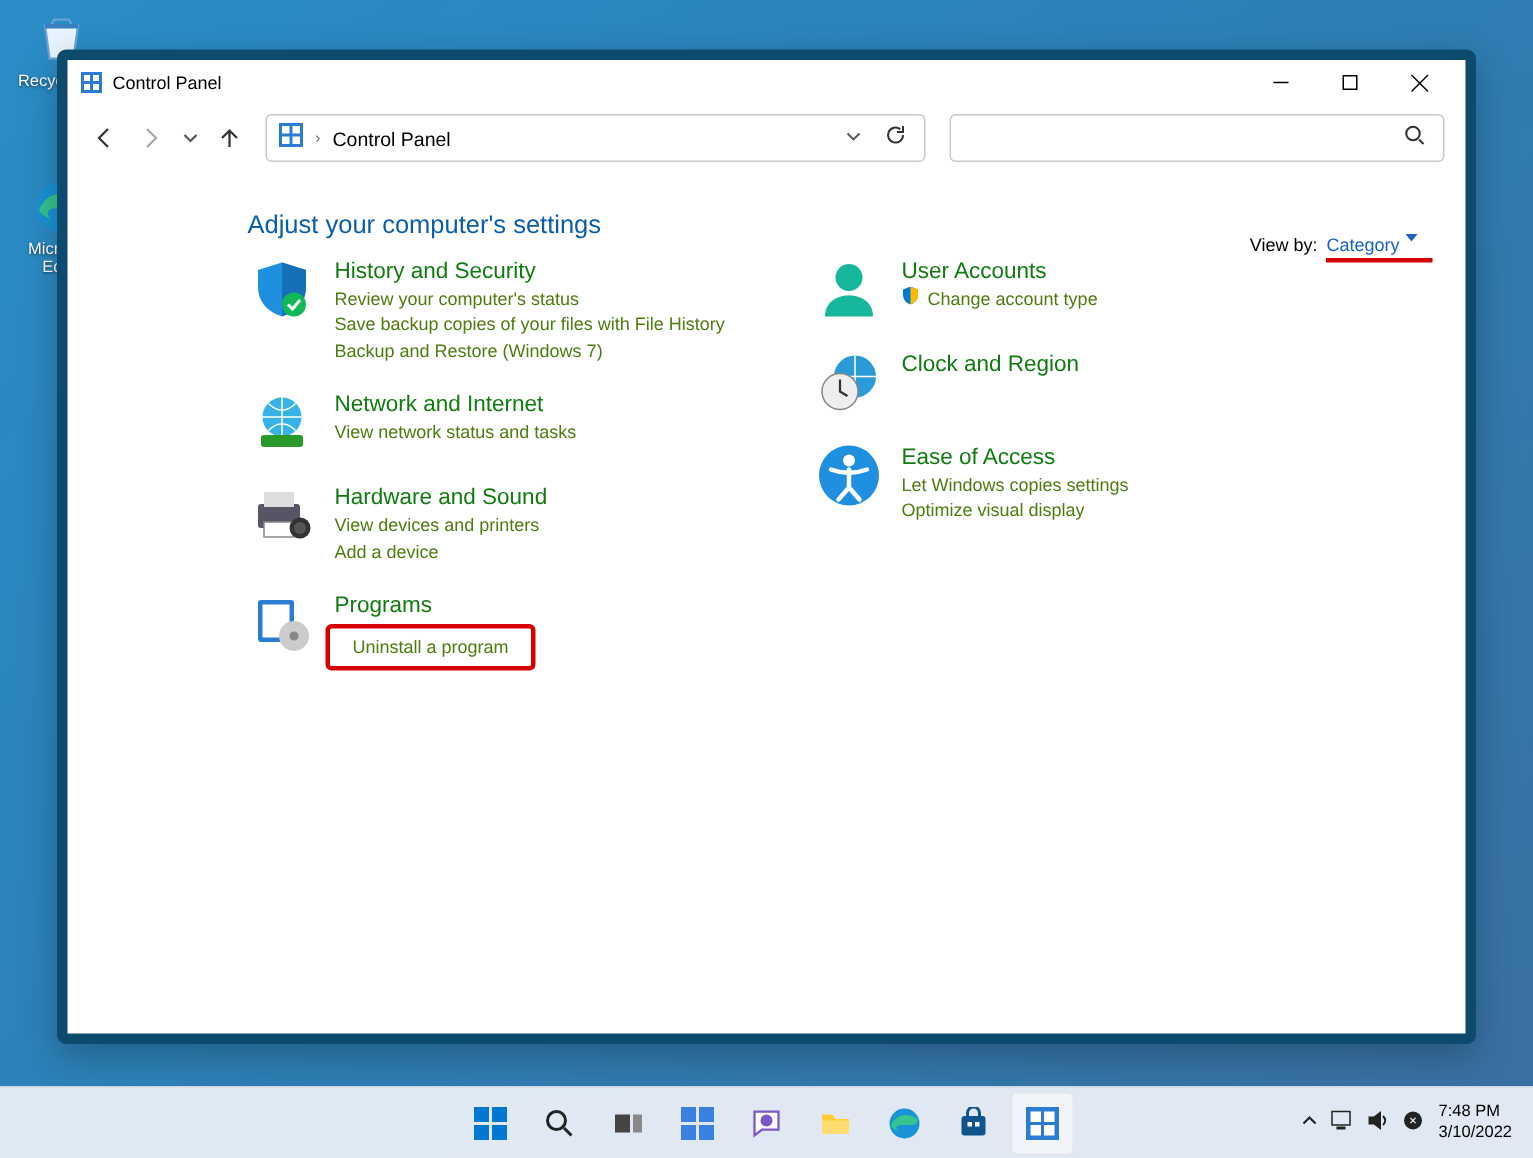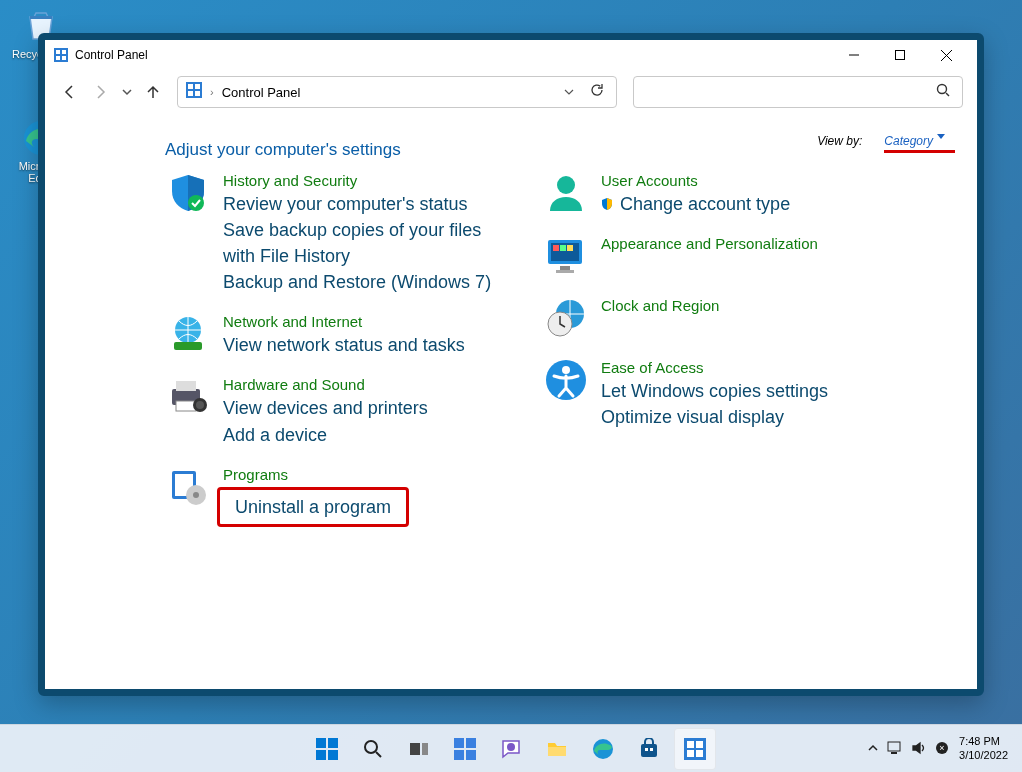--- a/index.html
+++ b/index.html
@@ -22,32 +22,32 @@
   .nav { width:28px; height:32px; display:flex; align-items:center; justify-content:center; color:#555;}
   .addrbar { flex:0 0 440px; height:32px; border:1px solid #c9c9c9; border-radius:4px; display:flex; align-items:center; padding:0 8px; gap:8px; margin-left:6px; position:relative;}
   .addrbar .chev { margin-left:auto; width:18px; text-align:center; color:#555;}
   .addrbar .ref { width:22px; text-align:center; color:#333;}
   .searchbar { flex:1; height:32px; border:1px solid #c9c9c9; border-radius:4px; margin-left:12px; margin-right:4px; display:flex; align-items:center; padding:0 8px;}
   .searchbar input { border:none; outline:none; flex:1; font-size:13px; background:transparent;}
   .searchbar .sicon { width:18px; color:#333;}
 
   .content { flex:1; padding:26px 0 0 120px; position:relative;}
   .heading { color:#0a5ea7; font-size:17px; font-weight:400; margin-bottom:4px;}
-  .viewby { position:absolute; right:32px; top:20px; font-size:12px; color:#000; display:flex; align-items:center; gap:22px;font-style:italic;}
+  .viewby { position:absolute; right:32px; top:42px; font-size:12px; color:#000; display:flex; align-items:center; gap:6px;}
   .viewby .cat { color:#1a61c1; position:relative; display:flex; align-items:flex-start; gap:4px;}
   .viewby .cat::after { content:""; position:absolute; left:0; right:-10px; bottom:-5px; height:3px; background:#d40000;}
   .tri { display:inline-block; width:0; height:0; border-left:4px solid transparent; border-right:4px solid transparent; border-top:5px solid #1a61c1;}
 
   .cols { display:flex; gap:28px; margin-top:10px;}
   .col { flex:0 0 350px;}
   .item { display:flex; gap:12px; margin-bottom:16px;}
   .item .icon { width:46px; height:46px; flex-shrink:0; display:flex; align-items:center; justify-content:center;}
   .item .txt { padding-top:2px;}
   .cat-title { color:#107c10; font-size:15px; margin-bottom:2px; cursor:pointer;}
-  .sublink { color:#0c4a6e; font-size:18px; line-height:1.45; cursor:pointer; display:block;}
+  .sublink { color:#4d7c0f; font-size:12px; line-height:1.45; cursor:pointer; display:block;}
   .sublink.hl { border:3px solid #d40000; border-radius:4px; padding:4px 15px; margin:2px -6px; display:inline-block;}
 
   .shield-mini { display:inline-block; width:12px; height:12px; position:relative; margin-right:2px;}
 
   
   .taskbar { position:absolute; left:0; right:0; bottom:0; height:48px; background:rgba(235,240,248,.94); border-top:1px solid rgba(0,0,0,.08); display:flex; align-items:center;}
   .tb-center { position:absolute; left:50%; transform:translateX(-50%); display:flex; gap:4px;}
   .tb-item { width:42px; height:42px; display:flex; align-items:center; justify-content:center; border-radius:4px;}
   .tb-item.active { background:rgba(255,255,255,.55); box-shadow:inset 0 0 0 1px rgba(0,0,0,.06);}
   .tb-right { margin-left:auto; display:flex; align-items:center; gap:10px; padding-right:14px; font-size:11px; color:#000;}
@@ -249,36 +249,20 @@
             <span class="sublink">
               <span class="shield-mini"><svg width="12" height="12" viewBox="0 0 12 12">
                     <path d="M6 0l5 2v3c0 4-2 6-5 7-3-1-5-3-5-7V2z" fill="#0078d4"></path>
                     <path d="M6 0l5 2v3c0 4-2 6-5 7V0z" fill="#ffb900"></path>
                   </svg></span>
               <span>Change account type</span>
             </span>
           </div>
         </div>
 
-        <div class="item">
-          <div class="icon">
-            <svg width="44" height="44" viewBox="0 0 44 44">
-                <rect x="4" y="6" width="34" height="24" rx="2" fill="#1f8fe0"></rect>
-                <rect x="7" y="9" width="28" height="18" fill="#0d5a99"></rect>
-                <rect x="9" y="11" width="6" height="6" fill="#ff5a5a"></rect>
-                <rect x="16" y="11" width="6" height="6" fill="#5aff8a"></rect>
-                <rect x="23" y="11" width="6" height="6" fill="#ffdc5a"></rect>
-                <rect x="16" y="32" width="10" height="4" fill="#888"></rect>
-                <rect x="12" y="36" width="18" height="3" fill="#aaa"></rect>
-              </svg>
-          </div>
-          <div class="txt">
-            <div class="cat-title">Appearance and Personalization</div>
-          </div>
-        </div>
 
         <div class="item">
           <div class="icon">
             <svg width="44" height="44" viewBox="0 0 44 44">
                 <circle cx="26" cy="18" r="14" fill="#2a9ad8"></circle>
                 <path d="M12 18h28M26 4v28" stroke="#fff" stroke-width="1"></path>
                 <circle cx="16" cy="28" r="12" fill="#eee" stroke="#888"></circle>
                 <path d="M16 20v8l5 3" stroke="#333" stroke-width="1.5" fill="none"></path>
               </svg>
           </div>

